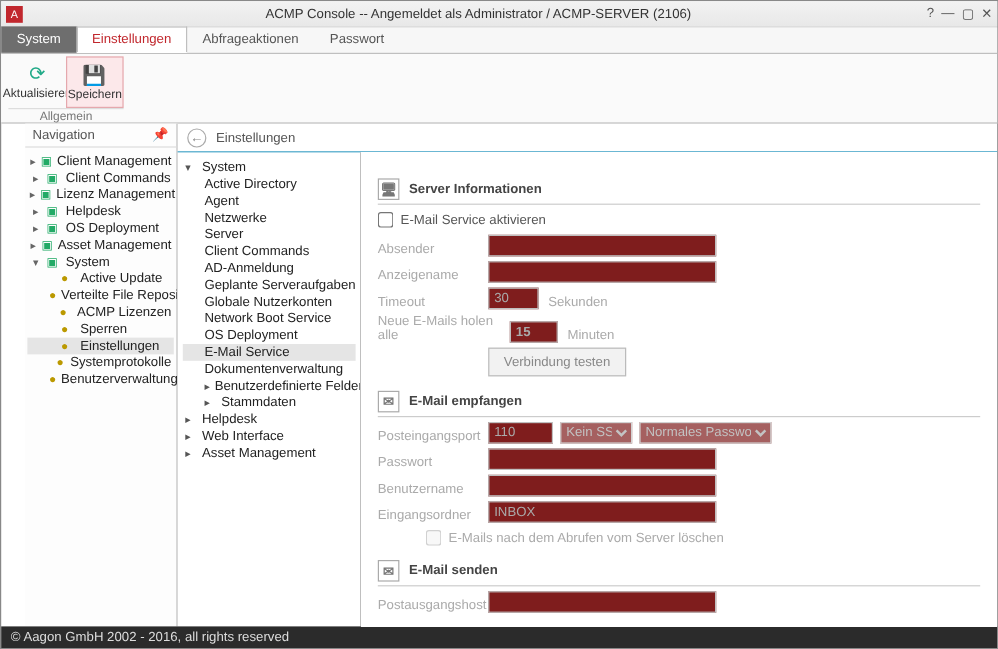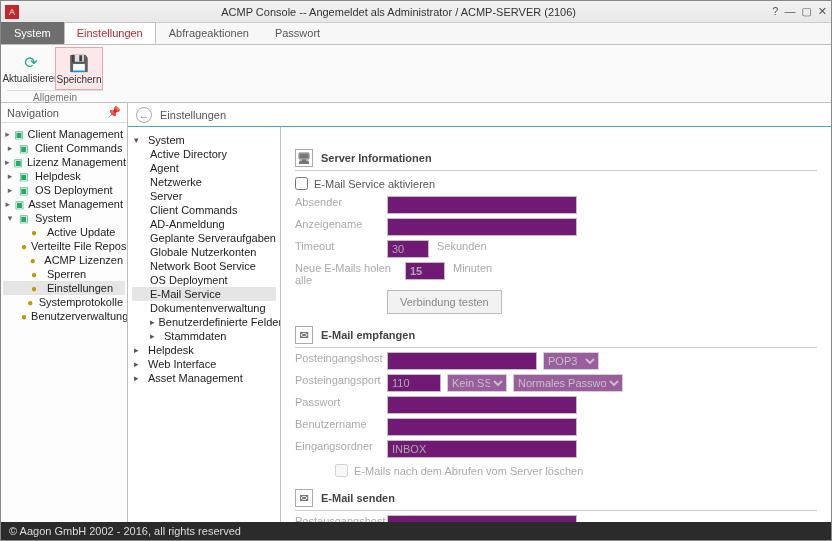--- a/index.html
+++ b/index.html
@@ -15,21 +15,21 @@
 .tab.active { color: #c1272d; border: 1px solid #bfbfbf; border-bottom: 1px solid #fff; background: #fff; }
 .ribbon { height: 58px; background: #fafafa; border-bottom: 1px solid #bfbfbf; display: flex; }
 .ribbon-group { display: flex; flex-direction: column; align-items: center; padding: 2px 6px 0 6px; }
 .ribbon-btns { display: flex; }
 .ribbon-btn { display: flex; flex-direction: column; align-items: center; width: 48px; padding: 4px 2px; cursor: pointer; }
 .ribbon-btn.active { background: #fce8ea; border: 1px solid #e5a8ad; }
 .ribbon-btn .icn { width: 22px; height: 22px; display: flex; align-items: center; justify-content: center; font-size: 16px; }
 .ribbon-btn span { font-size: 10px; color: #333; }
 .ribbon-group-label { font-size: 10px; color: #777; margin-top: auto; border-top: 1px solid #ddd; width: 100%; text-align: center; padding: 1px 0; }
 .body { flex: 1; display: flex; min-height: 0; }
-.nav { width: 127px; border-right: 1px solid #bfbfbf; display: flex; flex-direction: column; background: #fdfdfd; }
+.nav { width: 127px; border-right: 1px solid #bfbfbf; display: flex; flex-direction: column; background: #fdfdfd; margin-left: 20px; }
 .nav-header { padding: 3px 6px; border-bottom: 1px solid #ddd; color: #555; display: flex; justify-content: space-between; align-items: center; }
 .nav-tree { padding: 4px 2px; overflow: auto; }
 .nav-tree .node { display: flex; align-items: center; gap: 4px; padding: 1px 2px; cursor: pointer; white-space: nowrap; }
 .nav-tree .caret { width: 10px; color: #666; font-size: 9px; display: inline-block; text-align: center; }
 .nav-tree .icn { width: 12px; font-size: 10px; color: #2a6; }
 .nav-tree .lbl { color: #222; }
 .nav-tree .child { padding-left: 14px; }
 .nav-tree .sel { background: #e5e5e5; }
 .middle { width: 153px; border-right: 1px solid #bfbfbf; display: flex; flex-direction: column; }
 .page-header { display: flex; align-items: center; height: 24px; border-bottom: 1px solid #47a6c9; padding: 0 8px; gap: 8px; color: #555; font-size: 14px; }
@@ -37,26 +37,26 @@
 .mid-tree { padding: 6px 4px; overflow: auto; }
 .mid-tree .node { display: flex; align-items: center; gap: 4px; padding: 1px 2px; cursor: pointer; white-space: nowrap; }
 .mid-tree .caret { width: 10px; font-size: 9px; color: #555; }
 .mid-tree .lbl { color: #222; }
 .mid-tree .child { padding-left: 18px; }
 .mid-tree .sel { background: #e5e5e5; }
 .content { flex: 1; overflow: auto; background: #fff; }
 .content-inner { padding: 10px 14px; }
 .section-h { display: flex; align-items: center; gap: 8px; color: #444; font-size: 12px; font-weight: 600; border-bottom: 1px solid #ccc; padding: 6px 0 3px 0; margin-top: 6px; }
 .section-h .sicn { width: 18px; height: 18px; border: 1px solid #aaa; display: flex; align-items: center; justify-content: center; font-size: 11px; color: #777; }
-.form-row { display: flex; align-items: flex-start; margin: 4px 0; }
+.form-row { display: flex; align-items: flex-end; margin: 4px 0; }
 .form-row .flabel { width: 92px; color: #aaa; }
 .form-row input[type=text], .form-row input[type=password] { height: 18px; border: 1px solid #bfbfbf; padding: 0 4px; color: #888; }
 .form-row select { height: 18px; border: 1px solid #bfbfbf; color: #888; background: #fff; }
 .form-row .unit { margin-left: 8px; color: #aaa; }
-.form-row input[disabled], .form-row select[disabled] { background: #701a75; color: #aaa; }
+.form-row input[disabled], .form-row select[disabled] { background: #7f1d1d; color: #aaa; }
 .chk { display: flex; align-items: center; gap: 6px; margin: 6px 0; color: #555; }
 .chk.disabled { color: #aaa; padding-left: 40px; }
 .btn { height: 24px; padding: 0 12px; border: 1px solid #bbb; background: #f2f2f2; color: #888; cursor: pointer; }
 .footer { height: 18px; background: #2b2b2b; color: #ddd; font-size: 10px; display: flex; align-items: center; padding: 0 8px; }
 </style>
 </head>
 <body>
 
 <div class="window">
 
@@ -279,25 +279,20 @@
             <div class="form-row">
                 <div class="flabel"></div>
                 <button class="btn" disabled="">Verbindung testen</button>
               </div>
 
             <div class="section-h">
               <div class="sicn">✉</div>
               <span>E-Mail empfangen</span>
             </div>
             <div class="form-row">
-                <div class="flabel">Posteingangshost</div>
-                <input type="text" style="width: 150px;" disabled="">
-                <select disabled="" style="width:56px;margin-left:6px"><option>POP3</option></select>
-              </div>
-            <div class="form-row">
                 <div class="flabel">Posteingangsport</div>
                 <input type="text" style="width: 54px;" disabled="" value="110">
                 <select disabled="" style="width:60px;margin-left:6px"><option>Kein SSL</option></select>
                 <select disabled="" style="width:110px;margin-left:6px"><option>Normales Passwort</option></select>
               </div>
             <div class="form-row">
                 <div class="flabel">Passwort</div>
                 <input type="password" style="width: 190px;" disabled="">
               </div>
             <div class="form-row">

